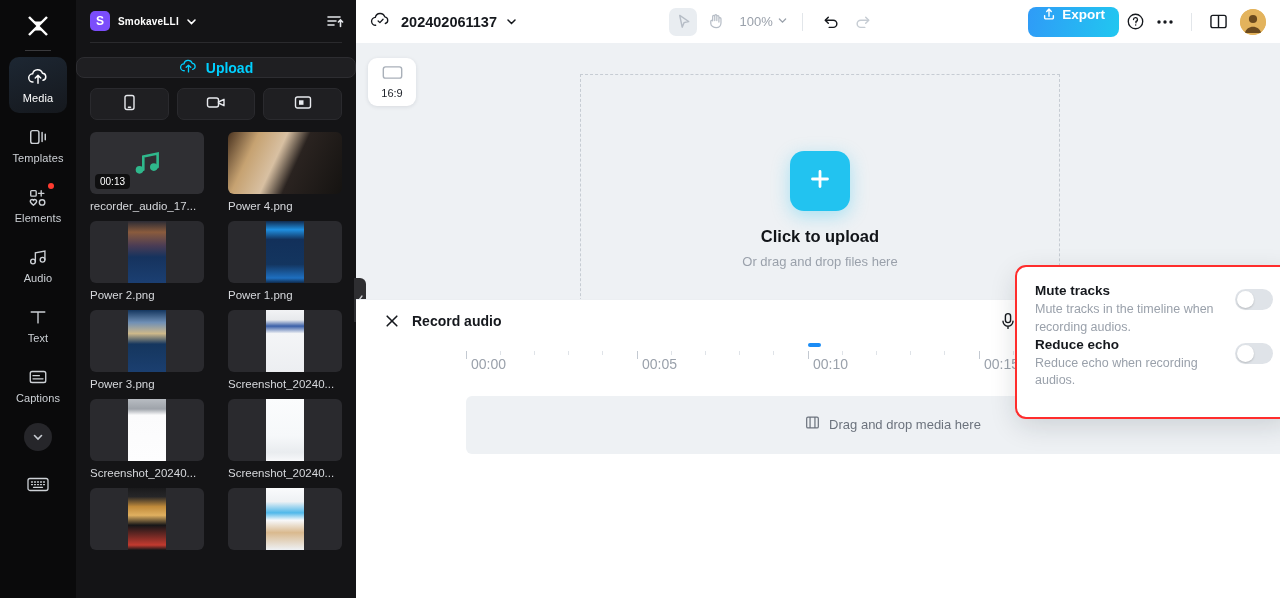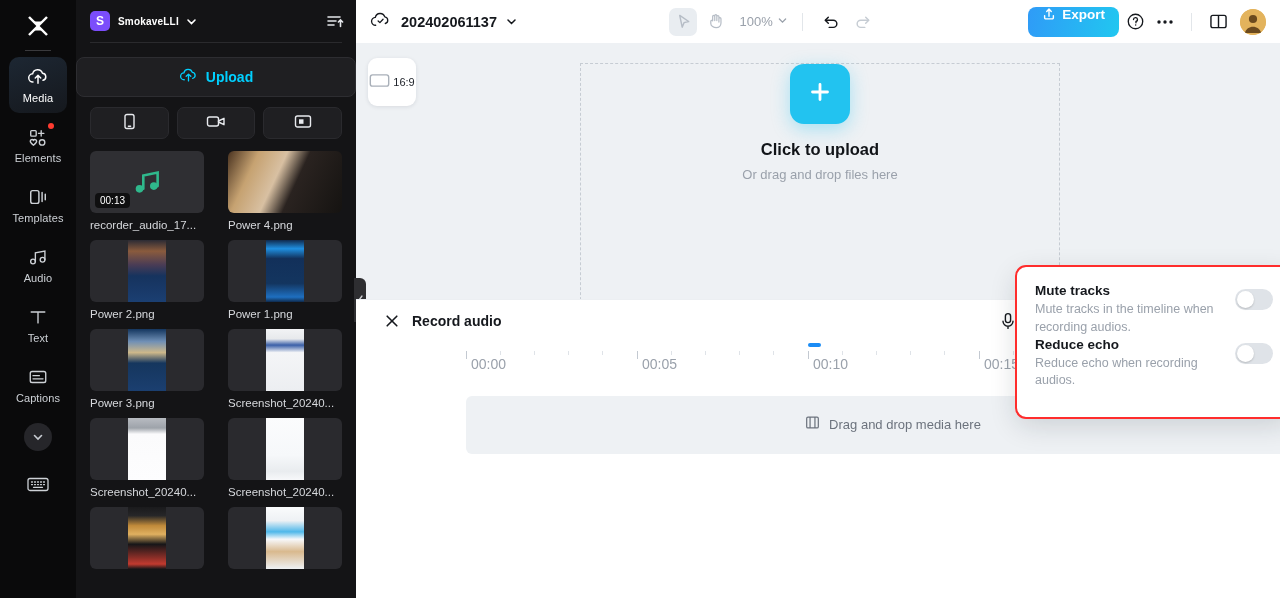--- a/index.html
+++ b/index.html
@@ -54,21 +54,21 @@
     width: 20px; height: 20px; border-radius: 5px; background: #7b4dfb;
     color: #fff; font-size: 12px; font-weight: bold;
     display: flex; align-items: center; justify-content: center;
   }
   .acct-name { color: #fff; font-size: 10px; font-weight: bold; letter-spacing: .2px; }
   .acct-caret { margin-left: -2px; display: flex; align-items: center; cursor: pointer; }
   .sort-btn { margin-left: auto; cursor: pointer; display: flex; }
   .media-head-rule { height: 1px; background: #2a2a2d; margin: 0 14px; }
 
   .upload-btn {
-    margin: 14px 0 0; height: 40px; border-radius: 8px;
+    margin: 14px 0 0; height: 21px; border-radius: 8px;
     background: #1f1f22; border: 1px solid #2d2d31;
     display: flex; align-items: center; justify-content: center; gap: 8px;
     color: #00d0ff; font-size: 14px; font-weight: bold; cursor: pointer;
   }
   .quick-row { display: flex; gap: 8px; margin: 10px 14px 0; }
   .quick-btn {
     flex: 1; height: 32px; border-radius: 7px; background: #1f1f22;
     border: 1px solid #2a2a2e;
     display: flex; align-items: center; justify-content: center; cursor: pointer;
   }
@@ -120,28 +120,28 @@
     color: #fff; font-size: 13.5px; font-weight: bold;
     display: flex; align-items: flex-start; gap: 6px; cursor: pointer;
   }
   .avatar { width: 26px; height: 26px; border-radius: 50%; background: #e3b35c;
             overflow: hidden; margin-left: 6px; cursor: pointer; position: relative; }
 
   .stage { flex: 1; position: relative; background: #eef1f4; }
   .ratio-chip {
     position: absolute; left: 12px; top: 15px; width: 48px; height: 48px;
     background: #fff; border-radius: 9px; box-shadow: 0 1px 4px rgba(20,30,45,.10);
-    display: flex; flex-direction: row; align-items: center; justify-content: center; gap: 3px;
+    display: flex; flex-direction: column; align-items: center; justify-content: center; gap: 3px;
     cursor: pointer;
   }
   .ratio-lbl { font-size: 11px; color: #1b1f26; }
   .canvas-box {
-    position: absolute; left: 224px; top: 20px; width: 480px; height: 272px;
+    position: absolute; left: 224px; top: 31px; width: 480px; height: 272px;
     border: 1px dashed #c6ccd3;
-    display: flex; flex-direction: column; align-items: center; justify-content: flex-start;
+    display: flex; flex-direction: column; align-items: center; justify-content: center;
   }
   .plus-tile {
     width: 60px; height: 60px; border-radius: 14px; background: #22c3f0;
     display: flex; align-items: center; justify-content: center;
     box-shadow: 0 5px 18px rgba(34,195,240,.35); cursor: pointer;
   }
   .ctu-title { margin-top: 16px; font-size: 16.5px; font-weight: bold; color: #111418; }
   .ctu-sub { margin-top: 8px; font-size: 13px; color: #9aa1ab; }
 
   
@@ -223,40 +223,40 @@
       <span class="rail-ico">
         <svg width="22" height="20" viewBox="0 0 24 22" fill="none" stroke="#fff" stroke-width="1.6" stroke-linecap="round" stroke-linejoin="round">
           <path d="M6.5 16.5a4.5 4.5 0 0 1-.4-9 5.6 5.6 0 0 1 10.8-.6 3.9 3.9 0 0 1 .6 7.7"></path>
           <path d="M12 18V9.5M9 12l3-2.8 3 2.8"></path>
           </svg>
       </span>
       <span class="rail-label">Media</span>
     </div>
 
     <div class="rail-item">
+      <span class="rail-ico">
+        <svg width="22" height="20" viewBox="0 0 24 22" fill="none" stroke="#cdd1d6" stroke-width="1.6" stroke-linecap="round">
+          <rect x="4" y="4" width="9" height="14" rx="2"></rect>
+            <path d="M16.5 6v10M20 8v6"></path>
+          </svg>
+      </span>
+      <span class="rail-label">Templates</span>
+    </div>
+
+    <div class="rail-item">
       <span class="badge-dot"></span>
       <span class="rail-ico">
         <svg width="22" height="20" viewBox="0 0 24 22" fill="none" stroke="#cdd1d6" stroke-width="1.5" stroke-linecap="round">
           <rect x="4" y="4" width="6" height="6" rx="1"></rect>
             <path d="M15.5 4v6M12.5 7h6"></path>
           <path d="M7 20c2.5-2 3.5-3 3.5-4.3A1.9 1.9 0 0 0 7 14.6a1.9 1.9 0 0 0-3.5 1.1C3.5 17 4.5 18 7 20z"></path>
           <circle cx="16.5" cy="17" r="3"></circle>
           </svg>
       </span>
       <span class="rail-label">Elements</span>
-    </div>
-
-    <div class="rail-item">
-      <span class="rail-ico">
-        <svg width="22" height="20" viewBox="0 0 24 22" fill="none" stroke="#cdd1d6" stroke-width="1.6" stroke-linecap="round">
-          <rect x="4" y="4" width="9" height="14" rx="2"></rect>
-            <path d="M16.5 6v10M20 8v6"></path>
-          </svg>
-      </span>
-      <span class="rail-label">Templates</span>
     </div>
 
     <div class="rail-item">
       <span class="rail-ico">
         <svg width="22" height="20" viewBox="0 0 24 22" fill="none" stroke="#cdd1d6" stroke-width="1.5" stroke-linecap="round">
           <circle cx="6.5" cy="16" r="2.6"></circle>
             <circle cx="17" cy="14" r="2.6"></circle>
           <path d="M9.1 16V6.5l10.5-2V14"></path>
           </svg>
       </span>

